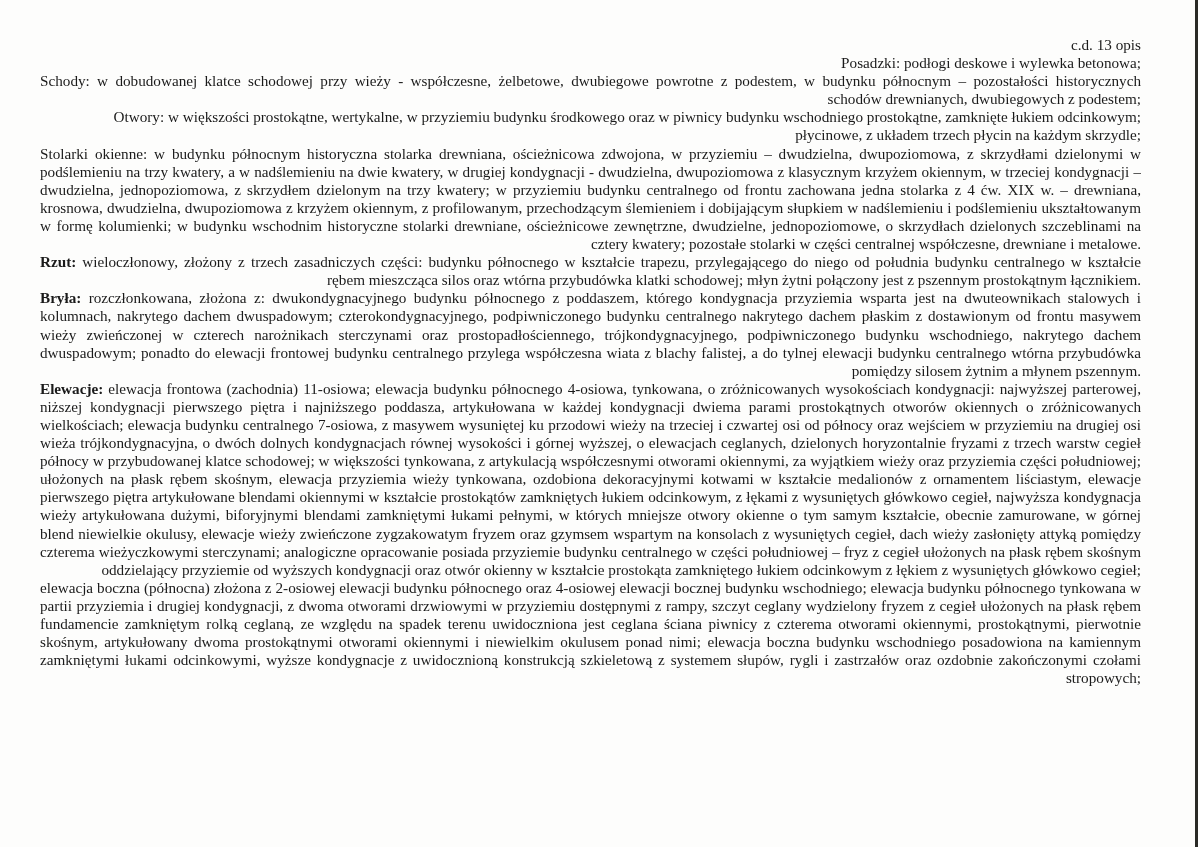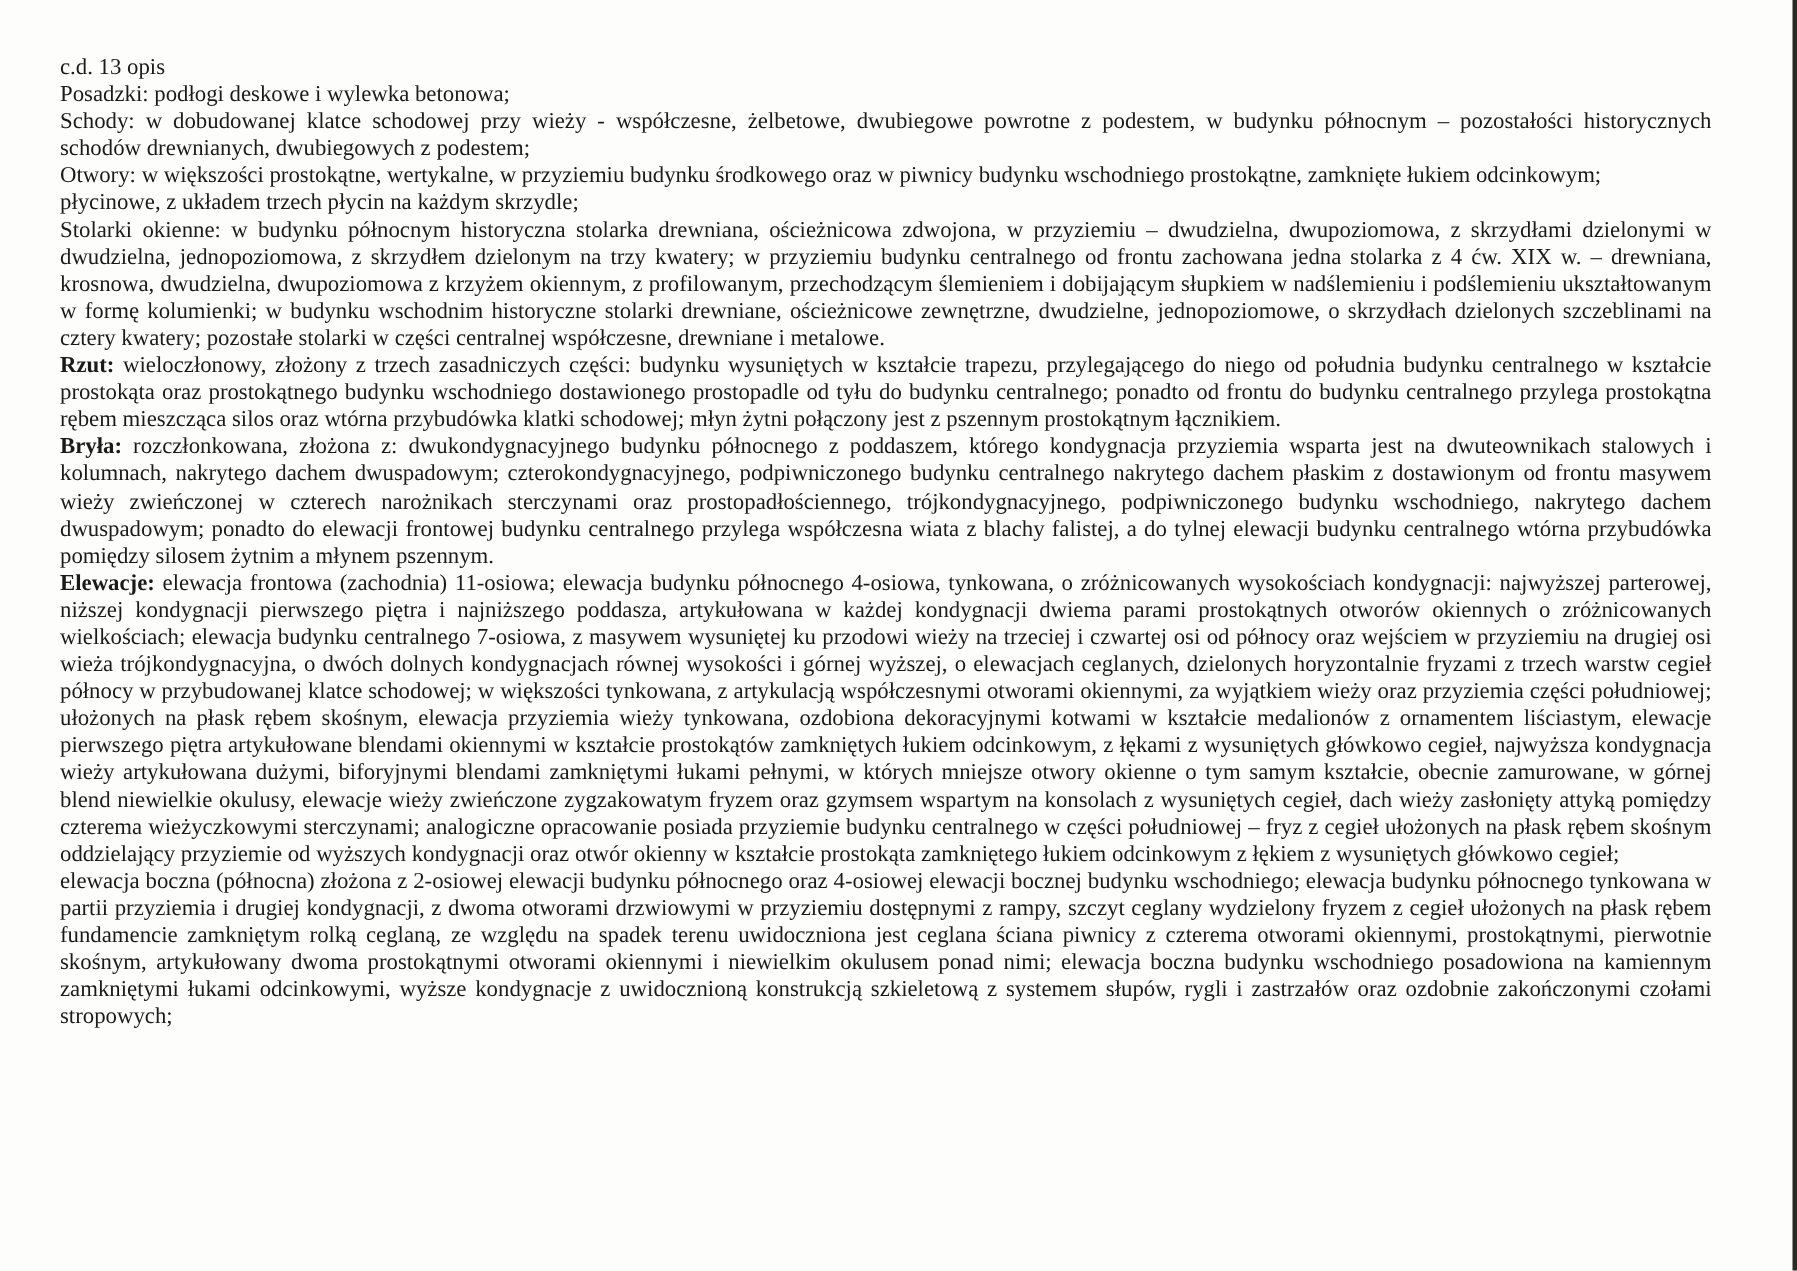--- a/index.html
+++ b/index.html
@@ -15,20 +15,21 @@
     background: #2a2a26;
   }
   .page {
     position: absolute; left: 40px; top: 36px; width: 1101px;
   }
   .line {
     height: 18.1px; line-height: 18.1px;
     font-size: 15.2px;
     white-space: nowrap;
     overflow: visible;
+    text-align: right;
   }
   .line.j { text-align: justify; text-align-last: justify; white-space: normal; height: 18.1px; overflow: hidden; }
   .u { text-underline-offset: 2px; }
   .b { font-weight: bold; margin-top: 29px; }
 </style>
 </head>
 <body>
 
 <div class="edge-right"></div>
 
@@ -38,27 +39,27 @@
   <div class="line"><span class="u">Posadzki</span><span>: podłogi deskowe i wylewka betonowa;</span></div>
 
   <div class="line j"><span class="u">Schody</span><span>: w  dobudowanej klatce schodowej przy wieży - współczesne, żelbetowe, dwubiegowe powrotne z podestem, w budynku północnym – pozostałości historycznych policzków</span></div>
   <div class="line">schodów drewnianych, dwubiegowych z podestem;</div>
 
   <div class="line"><span class="u">Otwory</span><span>: w większości prostokątne, wertykalne, w przyziemiu budynku środkowego oraz w piwnicy budynku wschodniego prostokątne, zamknięte łukiem odcinkowym;</span></div>
 
   <div class="line">płycinowe, z układem trzech płycin na każdym skrzydle;</div>
 
   <div class="line j"><span class="u">Stolarki okienne</span><span>: w budynku północnym historyczna stolarka drewniana, ościeżnicowa zdwojona, w przyziemiu – dwudzielna, dwupoziomowa, z skrzydłami dzielonymi w</span></div>
+  <div class="line j">podślemieniu na trzy kwatery, a w nadślemieniu na dwie kwatery, w drugiej kondygnacji - dwudzielna, dwupoziomowa z klasycznym krzyżem okiennym, w trzeciej kondygnacji –</div>
   <div class="line j">dwudzielna, jednopoziomowa, z skrzydłem dzielonym na trzy kwatery; w przyziemiu budynku centralnego od frontu zachowana jedna stolarka z 4 ćw. XIX w. – drewniana,</div>
   <div class="line j">krosnowa, dwudzielna, dwupoziomowa z krzyżem okiennym, z profilowanym, przechodzącym ślemieniem i dobijającym słupkiem w nadślemieniu i podślemieniu ukształtowanym</div>
   <div class="line j">w formę kolumienki; w budynku wschodnim historyczne stolarki drewniane, ościeżnicowe zewnętrzne, dwudzielne, jednopoziomowe, o skrzydłach dzielonych szczeblinami na</div>
   <div class="line">cztery kwatery; pozostałe stolarki w części centralnej współczesne, drewniane i metalowe.</div>
 
-  <div class="line j"><span class="b">Rzut:</span><span> wieloczłonowy, złożony z trzech zasadniczych części: budynku wysuniętych w kształcie trapezu, przylegającego do niego od południa budynku centralnego w kształcie</span></div>
-  <div class="line j">prostokąta oraz prostokątnego budynku wschodniego dostawionego prostopadle od tyłu do budynku centralnego; ponadto od frontu do budynku centralnego przylega prostokątna</div>
+  <div class="line j"><span class="b">Rzut:</span><span> wieloczłonowy, złożony z trzech zasadniczych części: budynku północnego w kształcie trapezu, przylegającego do niego od południa budynku centralnego w kształcie</span></div>
   <div class="line">rębem mieszcząca silos oraz wtórna przybudówka klatki schodowej; młyn żytni połączony jest z pszennym prostokątnym łącznikiem.</div>
 
   <div class="line j"><span class="b">Bryła:</span><span> rozczłonkowana, złożona z: dwukondygnacyjnego budynku północnego z poddaszem, którego kondygnacja przyziemia wsparta jest na dwuteownikach stalowych i żeliwnych</span></div>
   <div class="line j">kolumnach, nakrytego dachem dwuspadowym; czterokondygnacyjnego, podpiwniczonego budynku centralnego nakrytego dachem płaskim z dostawionym od frontu masywem</div>
   <div class="line j">wieży zwieńczonej w czterech narożnikach sterczynami oraz prostopadłościennego, trójkondygnacyjnego, podpiwniczonego  budynku wschodniego, nakrytego dachem</div>
   <div class="line j">dwuspadowym; ponadto do elewacji frontowej  budynku centralnego przylega współczesna wiata z blachy falistej, a do tylnej elewacji budynku centralnego wtórna przybudówka</div>
   <div class="line">pomiędzy silosem żytnim a młynem pszennym.</div>
 
   <div class="line j"><span class="b">Elewacje:</span> <span class="u">elewacja frontowa (zachodnia)</span><span> 11-osiowa; elewacja budynku północnego 4-osiowa, tynkowana, o zróżnicowanych wysokościach kondygnacji: najwyższej parterowej,</span></div>
   <div class="line j">niższej kondygnacji pierwszego piętra i najniższego poddasza, artykułowana w każdej kondygnacji dwiema parami prostokątnych otworów okiennych o zróżnicowanych</div>

